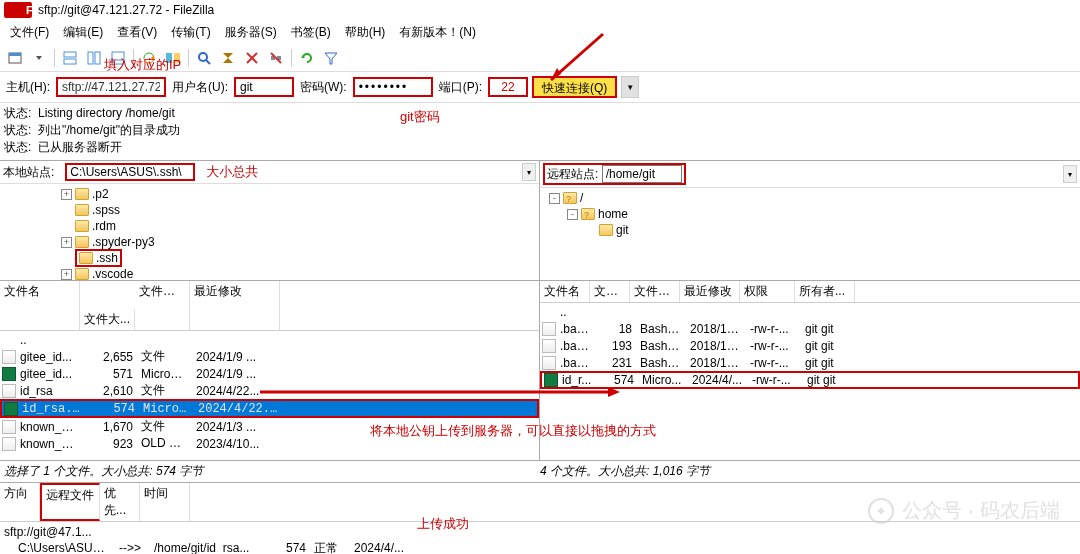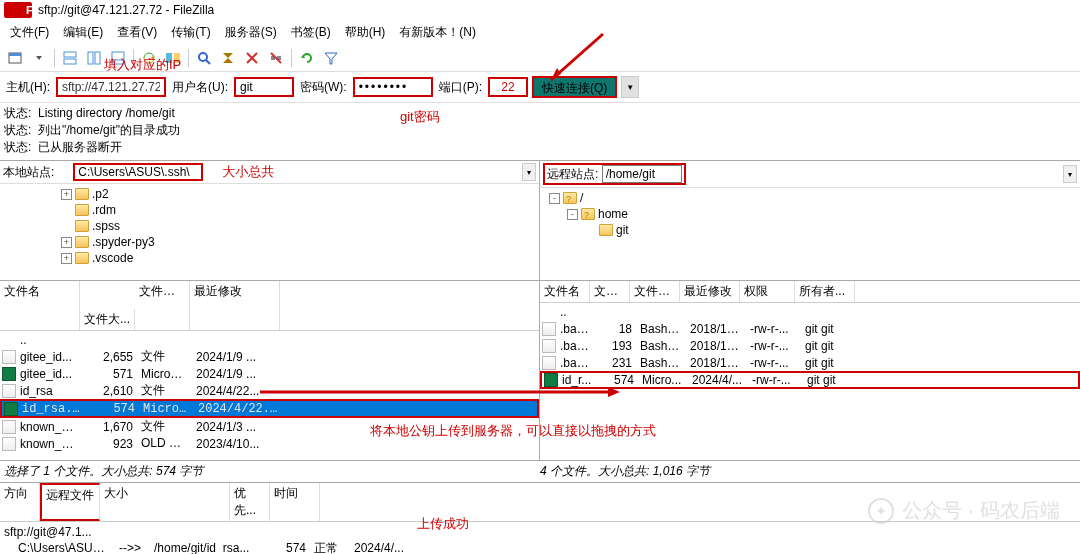--- a/index.html
+++ b/index.html
@@ -21,32 +21,32 @@
 svg { display: block; }
 
 
 .quickconnect { display: flex; align-items: center; gap: 4px; padding: 4px; border-bottom: 1px solid #ddd; font-size: 12px; position: relative; }
 .quickconnect label { padding: 0 2px; }
 .qc-input { border: 1px solid #7a7a7a; padding: 2px 4px; font-size: 12px; height: 20px; }
 .qc-input.host { width: 110px; border: 2px solid #cc0000; color: #333; }
 .qc-input.user { width: 60px; border: 2px solid #cc0000; }
 .qc-input.pass { width: 80px; border: 2px solid #cc0000; letter-spacing: 2px; font-family: Arial; }
 .qc-input.port { width: 40px; border: 2px solid #cc0000; color: #cc0000; text-align: center; }
-.qc-btn { border: 2px solid #cc0000; background: #0f766e; padding: 2px 8px; font-size: 12px; height: 22px; }
+.qc-btn { border: 2px solid #cc0000; background: #fde047; padding: 2px 8px; font-size: 12px; height: 22px; }
 .qc-drop { width: 18px; height: 22px; border: 1px solid #ccc; background: #e1e1e1; display:inline-flex; align-items:center; justify-content:center; font-size:8px; }
 
 
 .msglog { padding: 2px 4px; border-bottom: 1px solid #aaa; height: 58px; overflow: hidden; }
 .msglog div { font-size: 12px; white-space: nowrap; }
 
 
 .panes { display: flex; border-bottom: 1px solid #aaa; height: 120px; }
 .pane { width: 50%; display: flex; flex-direction: column; border-right: 1px solid #aaa; }
 .pane:last-child { border-right: none; }
-.pathbar { display: flex; align-items: center; gap: 19px; padding: 2px 3px; border-bottom: 1px solid #ddd; font-size: 12px; }
+.pathbar { display: flex; align-items: center; gap: 11px; padding: 2px 3px; border-bottom: 1px solid #ddd; font-size: 12px; }
 .pathbar .sitelabel { white-space: nowrap; }
 .pathbar input { flex: 0 0 auto; border: 2px solid #cc0000; padding: 1px 3px; height: 18px; font-size: 12px; }
 .pathbar .local-path { width: 130px; }
 .pathbar .remote-path { width: 80px; }
 .pathdd { width:14px; height:18px; border:1px solid #ccc; background:#f0f0f0; display:inline-flex; align-items:center; justify-content:center; font-size:8px; }
 .treeview { flex:1; overflow:hidden; padding: 2px 0; font-size: 12px; }
 .tree-row { display:flex; align-items:center; gap:3px; padding: 0 2px; white-space:nowrap; height:16px; }
 .tree-indent { display:inline-block; }
 .expander { width:11px; height:11px; border:1px solid #888; display:inline-flex; align-items:center; justify-content:center; font-size:9px; line-height:1; color:#555; background:#fff; }
 .folder-icon { width:14px; height:12px; background: linear-gradient(#ffe9a6,#f7c65a); border:1px solid #caa33a; border-radius:1px; }
@@ -244,33 +244,41 @@
         <div class="tree-row">
           <span class="tree-indent" style="width: 56px;"></span>
           <span class="expander">+</span>
           <span class="folder-icon"></span>
           <span>.p2</span>
         </div>
         <div class="tree-row">
           <span class="tree-indent" style="width: 56px;"></span>
           <span style="width: 11px; display: inline-block;"></span>
           <span class="folder-icon"></span>
+          <span>.spss</span>
+        </div>
+        <div class="tree-row">
+          <span class="tree-indent" style="width: 56px;"></span>
+          <span style="width: 11px; display: inline-block;"></span>
+          <span class="folder-icon"></span>
           <span>.rdm</span>
         </div>
         <div class="tree-row">
           <span class="tree-indent" style="width: 56px;"></span>
+          <span class="expander">+</span>
+          <span class="folder-icon"></span>
+          <span>.spyder-py3</span>
+        </div>
+        <div class="tree-row">
+          <span class="tree-indent" style="width: 56px;"></span>
           <span style="width: 11px; display: inline-block;"></span>
-          <span class="folder-icon"></span>
-          <span>.spss</span>
-        </div>
-        <div class="tree-row">
-          <span class="tree-indent" style="width: 56px;"></span>
-          <span class="expander">+</span>
-          <span class="folder-icon"></span>
-          <span>.spyder-py3</span>
+          <span class="ssh-box">
+            <span class="folder-icon"></span>
+            <span>.ssh</span>
+          </span>
         </div>
         <div class="tree-row">
           <span class="tree-indent" style="width: 56px;"></span>
           <span class="expander">+</span>
           <span class="folder-icon"></span>
           <span>.vscode</span>
         </div>
       </div>
   </div>
   <div class="pane">
@@ -425,21 +433,20 @@
 </div>
 
 <div class="statusline split">
   <div>选择了 1 个文件。大小总共: 574 字节</div>
   <div>4 个文件。大小总共: 1,016 字节</div>
 </div>
 
 <div class="queuehdr">
   <span style="width:40px">方向</span>
   <span class="red-box" style="width:60px">远程文件</span>
-  <span style="width:130px">大小</span>
   <span style="width:40px">优先...</span>
   <span style="width:50px">时间</span>
 </div>
 <div class="queuebody">
   <div class="queuerow">
     <span style="width:200px;font-weight:normal">sftp://git@47.1...</span>
   </div>
   <div class="queuerow">
     <span style="width:110px;padding-left:18px">C:\Users\ASUS...</span>
     <span style="width:40px;text-align:center">--&gt;&gt;</span>

